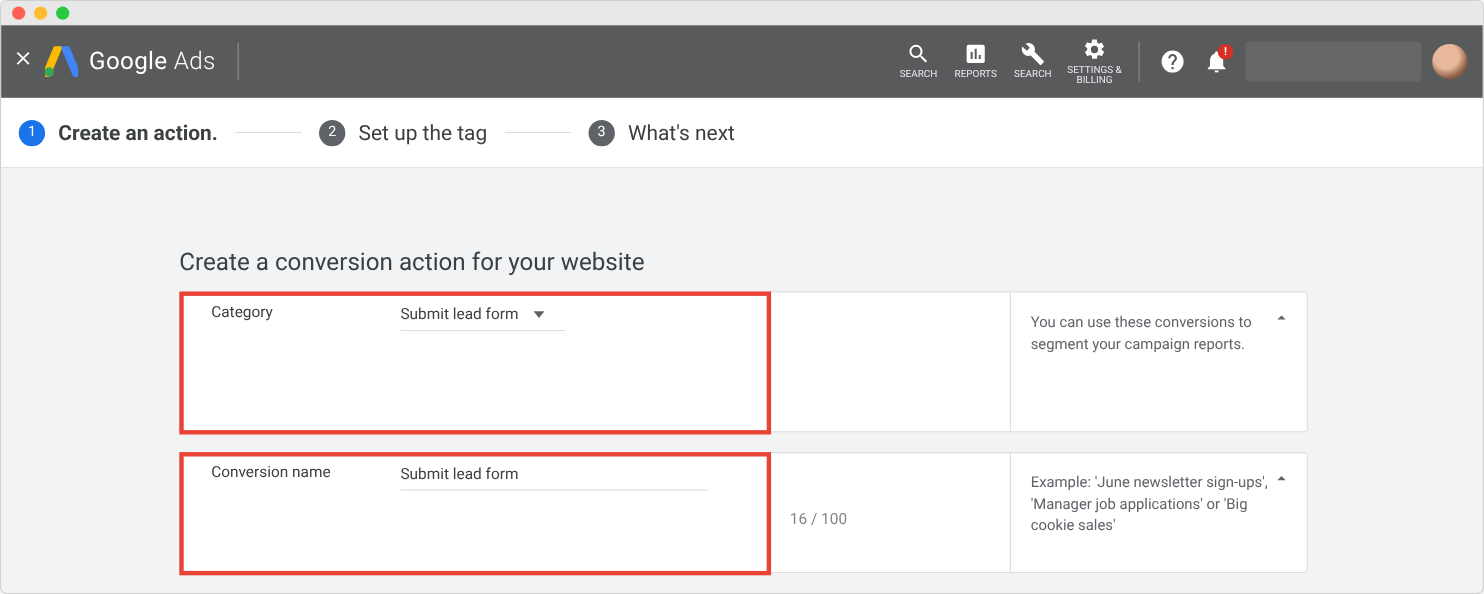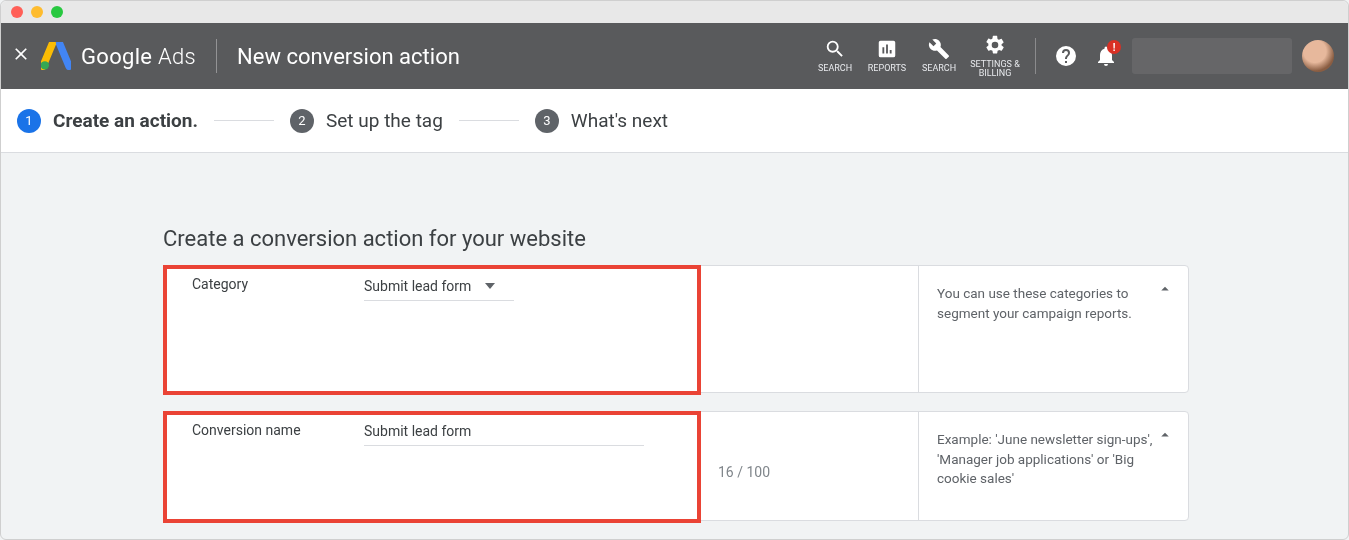--- a/index.html
+++ b/index.html
@@ -98,21 +98,20 @@
           <path d="M20 2 L30 26" stroke="#4285f4" stroke-width="8" stroke-linecap="round"></path>
           <circle cx="4" cy="25" r="4.5" fill="#34a853"></circle>
         </svg>
       </div>
       <div class="product">
         <span>Google</span>
         <span style="font-weight:300">Ads</span>
       </div>
     </div>
     <div class="vdiv"></div>
-    <div class="page-title">New conversion action</div>
 
     <div class="header-spacer"></div>
 
     <div class="header-tools">
       <div class="tool">
         <svg viewBox="0 0 24 24">
             <path d="M15.5 14h-.79l-.28-.27A6.471 6.471 0 0 0 16 9.5 6.5 6.5 0 1 0 9.5 16c1.61 0 3.09-.59 4.23-1.57l.27.28v.79l5 4.99L20.49 19l-4.99-5zm-6 0C7.01 14 5 11.99 5 9.5S7.01 5 9.5 5 14 7.01 14 9.5 11.99 14 9.5 14z"></path>
           </svg>
         <div class="tool-label">SEARCH</div>
       </div>
@@ -179,21 +178,21 @@
           <div class="dropdown">
             <span>Submit lead form</span>
             <svg viewBox="0 0 10 10">
                 <path d="M0 2 L5 8 L10 2 z"></path>
               </svg>
           </div>
         </div>
       </div>
       <div class="card-mid"></div>
       <div class="card-right">
-        <span>You can use these categories to segment your campaign reports.</span>
+        <span>You can use these conversions to segment your campaign reports.</span>
         <div class="collapse">
           <svg viewBox="0 0 24 24">
               <path d="M7 14l5-5 5 5z"></path>
             </svg>
         </div>
       </div>
     </div>
 
     <div class="card" style="min-height:110px">
       <div class="highlight-box hb2"></div>

